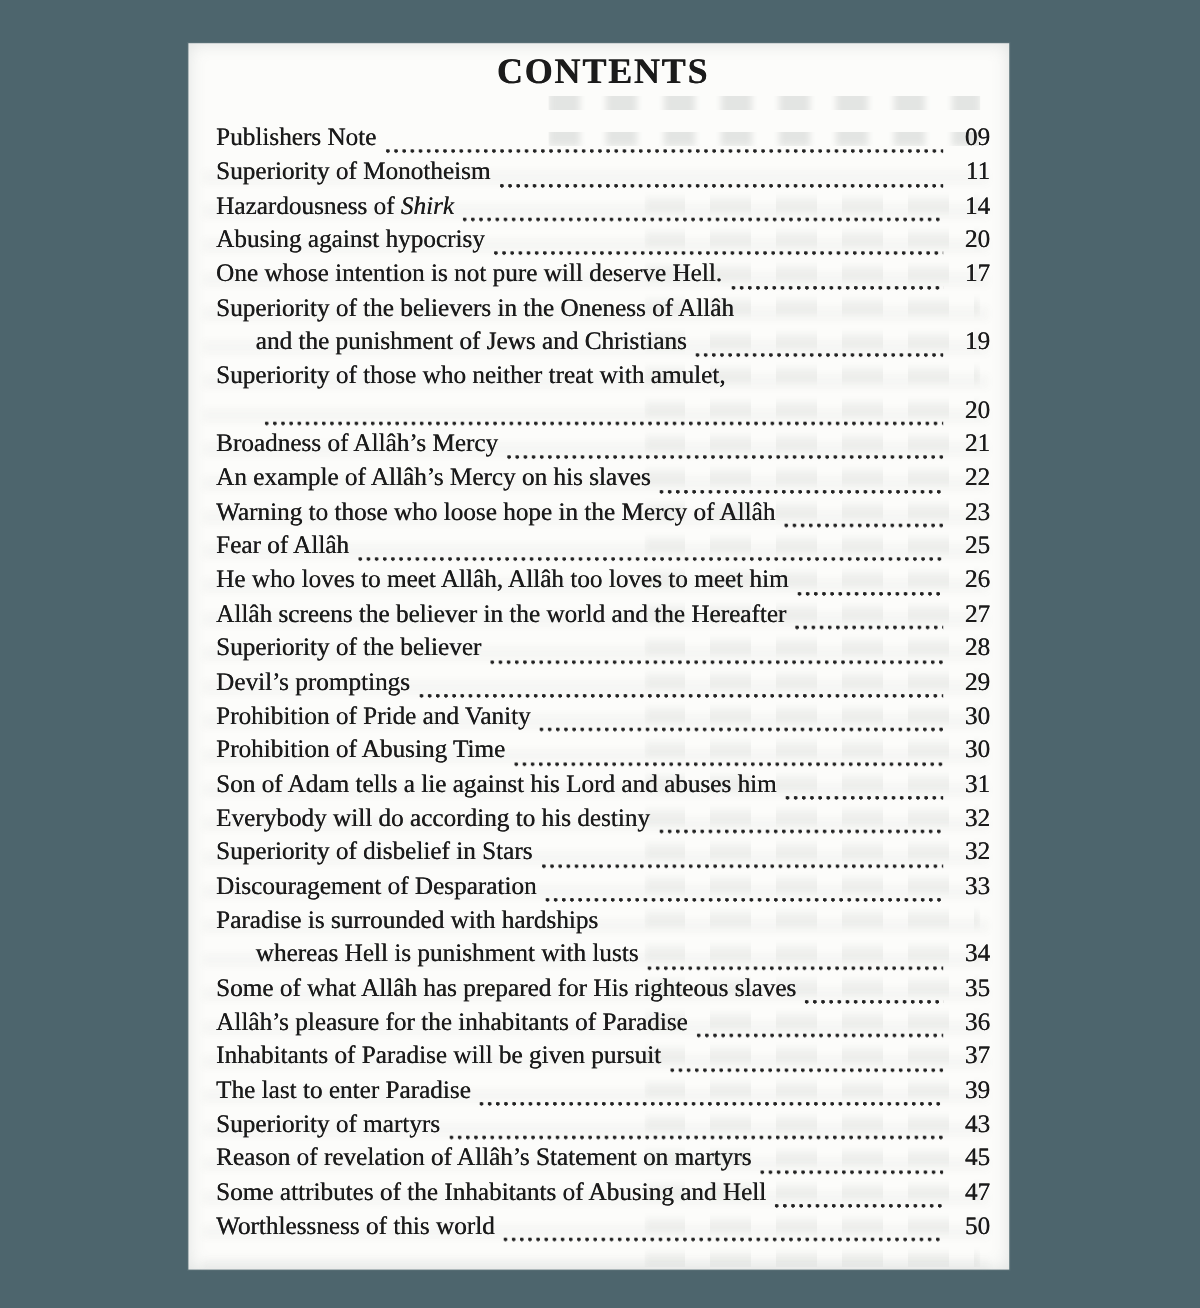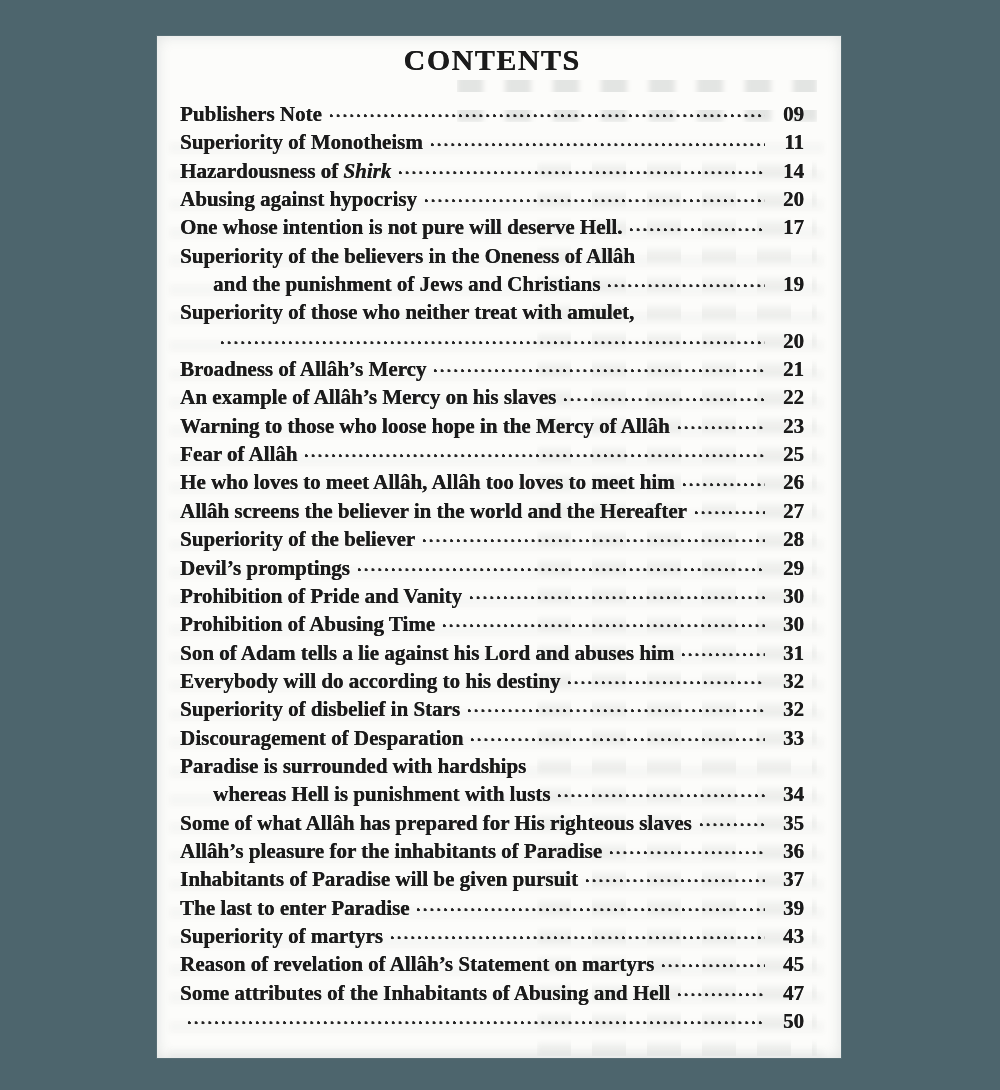--- a/index.html
+++ b/index.html
@@ -14,41 +14,40 @@
     font-family:"Liberation Serif","DejaVu Serif",serif;
     position:relative;
     overflow:hidden;
   }
   .page{
     position:absolute;
     left:157px; top:36px;
     width:684px; height:1022px;
     background:var(--paper);
     color:var(--ink);
-    padding:6px 37px 18px 23px;
+    padding:6px 16px 18px 23px;
     box-shadow:inset 0 0 14px rgba(90,105,110,0.18), 0 0 0 1px rgba(255,255,255,0.06);
   }
   .title{
     font-size:30px;
     line-height:36px;
     font-weight:bold;
     text-align:center;
     letter-spacing:1.5px;
     text-shadow:0.4px 0 0 currentColor;
   }
   .toc{ margin-top:22px; position:relative; z-index:2; }
   .row{
     display:flex;
-    align-items:center;
+    align-items:flex-end;
     height:28.35px;
     font-size:21px;
     line-height:28.35px;
     white-space:nowrap;
     text-shadow:0.3px 0 0 currentColor;
-    font-weight:bold;
   }
   .row.indent{ padding-left:33px; }
   .row .label i{ font-style:italic; }
   .leader{
     flex:1;
     height:8px;
     margin:0 5px 0 7px;
     background-image:radial-gradient(circle at 2.2px 3.8px, #222 1.35px, rgba(0,0,0,0) 1.75px);
     background-size:6.8px 8px;
     background-repeat:repeat-x;
@@ -243,17 +242,18 @@
     <span class="label">Reason of revelation of Allâh’s Statement on martyrs</span>
     <span class="leader"></span>
     <span class="num">45</span>
   </div>
       <div class="row">
     <span class="label">Some attributes of the Inhabitants of Abusing and Hell</span>
     <span class="leader"></span>
     <span class="num">47</span>
   </div>
       <div class="row">
+    <span class="label">Worthlessness of this world</span>
     <span class="leader"></span>
     <span class="num">50</span>
   </div>
     </div>
 </div>
 
 </body></html>

